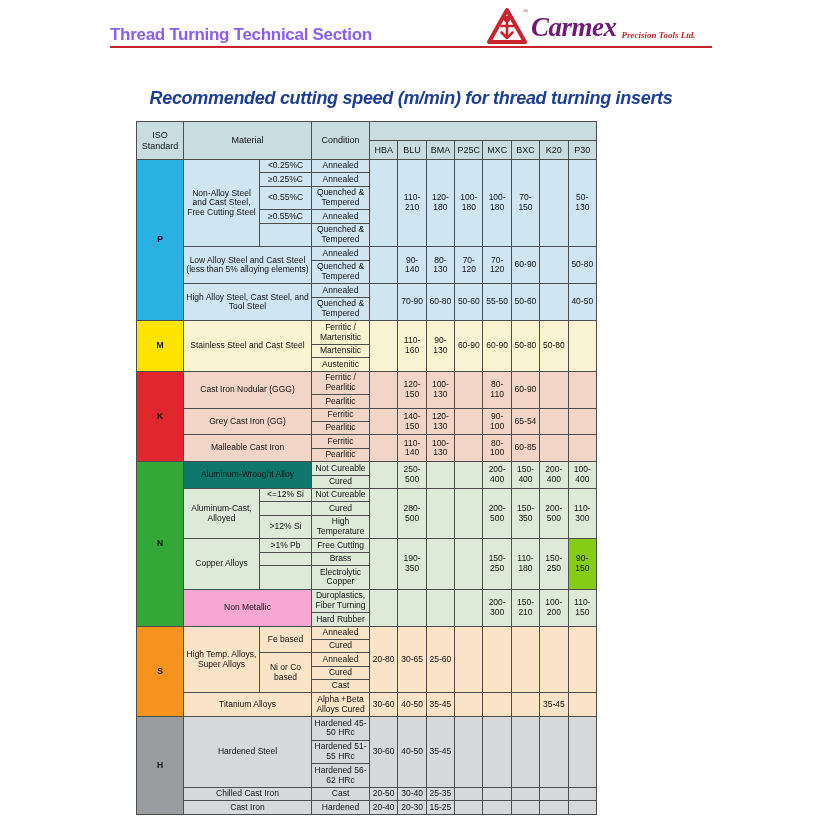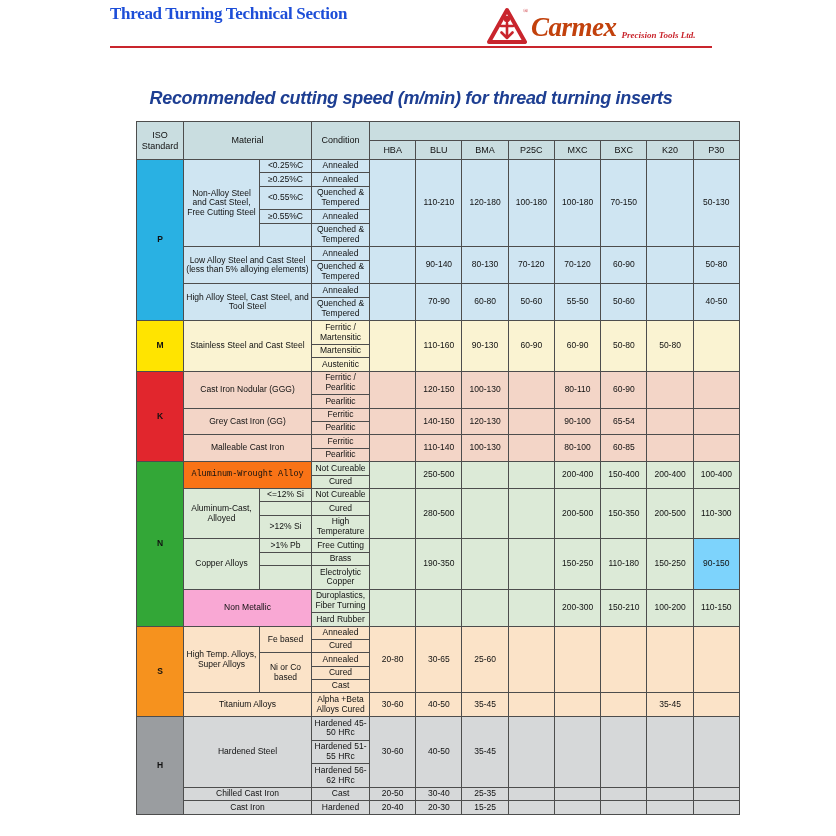--- a/index.html
+++ b/index.html
@@ -1,35 +1,35 @@
 <!DOCTYPE html>
 <html><head>
 <meta charset="utf-8">
 <style>
   html,body{margin:0;padding:0;background:#ffffff;}
   .page{position:relative;width:836px;height:836px;background:#ffffff;overflow:hidden;
         font-family:"Liberation Sans",sans-serif;}
 
   
-  .doc-title{position:absolute;left:110px;top:4px;font-size:17px;font-weight:bold;
-             letter-spacing:-0.3px;color:#1d4ed8;font-family:Liberation Serif, serif;}
+  .doc-title{position:absolute;left:110px;top:25px;font-size:17px;font-weight:bold;
+             letter-spacing:-0.3px;color:#8b5cf6;}
   .red-rule{position:absolute;left:110px;top:46px;width:602px;height:2px;background:#c9252d;}
   .brand{position:absolute;left:487px;top:6px;display:flex;align-items:flex-start;}
   .brand svg{display:block;}
   .brand-name{font-family:"Liberation Serif",serif;font-style:italic;font-weight:bold;
-              color:#c2410c;font-size:27px;line-height:1;margin:8px 0 0 2px;letter-spacing:-0.5px;}
+              color:#701a75;font-size:27px;line-height:1;margin:8px 0 0 2px;letter-spacing:-0.5px;}
   .brand-suffix{font-family:"Liberation Serif",serif;font-style:italic;font-weight:bold;
                 color:#c9252d;font-size:9px;margin:24px 0 0 5px;}
 
   
   .main-title{position:absolute;left:110px;top:88px;width:602px;text-align:center;
               font-size:18px;font-weight:bold;font-style:italic;color:#1d3e92;letter-spacing:-0.3px;}
 
   
-  table.speed{position:absolute;left:136px;top:121px;width:604px;height:694px;
+  table.speed{position:absolute;left:136px;top:121px;width:461px;height:694px;
               border-collapse:collapse;table-layout:fixed;border:1.5px solid #3a3a3a;}
   table.speed th,table.speed td{border:1px solid #4d4d4d;font-size:8.5px;line-height:1.14;
               padding:1px 2px;text-align:center;vertical-align:middle;color:#111;
               overflow:hidden;word-wrap:break-word;}
   table.speed th{font-weight:normal;font-size:9px;}
   .band-row th{height:16px;}
   .grade-row th{height:16px;}
   td.iso-cell{font-size:26px;font-weight:bold;color:#000;}
   td.material-cell{text-align:left;padding-left:4px;}
   td.speed-value-cell{font-size:9px;}
@@ -212,21 +212,21 @@
           <td class="speed-value-cell" rowspan="2" style="background: rgb(243, 213, 199);">80-100</td>
           <td class="speed-value-cell" rowspan="2" style="background: rgb(243, 213, 199);">60-85</td>
           <td class="speed-value-cell" rowspan="2" style="background: rgb(243, 213, 199);"></td>
           <td class="speed-value-cell" rowspan="2" style="background: rgb(243, 213, 199);"></td>
         </tr>
         <tr>
           <td class="condition-cell" style="background: rgb(243, 213, 199);">Pearlitic</td>
         </tr>
         <tr>
           <td class="iso-cell" rowspan="10" style="background: rgb(51, 167, 55);">N</td>
-          <td class="material-cell" rowspan="2" colspan="2" style="background: #f97316; font-family: Liberation Mono, monospace;">Aluminum-Wrought Alloy</td>
+          <td class="material-cell" rowspan="2" colspan="2" style="background: #0f766e;">Aluminum-Wrought Alloy</td>
           <td class="condition-cell" style="background: rgb(220, 234, 215);">Not Cureable</td>
           <td class="speed-value-cell" rowspan="2" style="background: rgb(220, 234, 215);"></td>
           <td class="speed-value-cell" rowspan="2" style="background: rgb(220, 234, 215);">250-500</td>
           <td class="speed-value-cell" rowspan="2" style="background: rgb(220, 234, 215);"></td>
           <td class="speed-value-cell" rowspan="2" style="background: rgb(220, 234, 215);"></td>
           <td class="speed-value-cell" rowspan="2" style="background: rgb(220, 234, 215);">200-400</td>
           <td class="speed-value-cell" rowspan="2" style="background: rgb(220, 234, 215);">150-400</td>
           <td class="speed-value-cell" rowspan="2" style="background: rgb(220, 234, 215);">200-400</td>
           <td class="speed-value-cell" rowspan="2" style="background: rgb(220, 234, 215);">100-400</td>
         </tr>
@@ -258,21 +258,21 @@
           <td class="material-cell" rowspan="3" style="background: rgb(220, 234, 215);">Copper Alloys</td>
           <td class="sub-cell" style="background: rgb(220, 234, 215);">&gt;1% Pb</td>
           <td class="condition-cell" style="background: rgb(220, 234, 215);">Free Cutting</td>
           <td class="speed-value-cell" rowspan="3" style="background: rgb(220, 234, 215);"></td>
           <td class="speed-value-cell" rowspan="3" style="background: rgb(220, 234, 215);">190-350</td>
           <td class="speed-value-cell" rowspan="3" style="background: rgb(220, 234, 215);"></td>
           <td class="speed-value-cell" rowspan="3" style="background: rgb(220, 234, 215);"></td>
           <td class="speed-value-cell" rowspan="3" style="background: rgb(220, 234, 215);">150-250</td>
           <td class="speed-value-cell" rowspan="3" style="background: rgb(220, 234, 215);">110-180</td>
           <td class="speed-value-cell" rowspan="3" style="background: rgb(220, 234, 215);">150-250</td>
-          <td class="speed-value-cell" rowspan="3" style="background: #7dd3fc;">90-150</td>
+          <td class="speed-value-cell" rowspan="3" style="background: #84cc16;">90-150</td>
         </tr>
         <tr>
           <td class="sub-cell" style="background: rgb(220, 234, 215);"></td>
           <td class="condition-cell" style="background: rgb(220, 234, 215);">Brass</td>
         </tr>
         <tr>
           <td class="sub-cell" style="background: rgb(220, 234, 215);"></td>
           <td class="condition-cell" style="background: rgb(220, 234, 215);">Electrolytic Copper</td>
         </tr>
         <tr>

